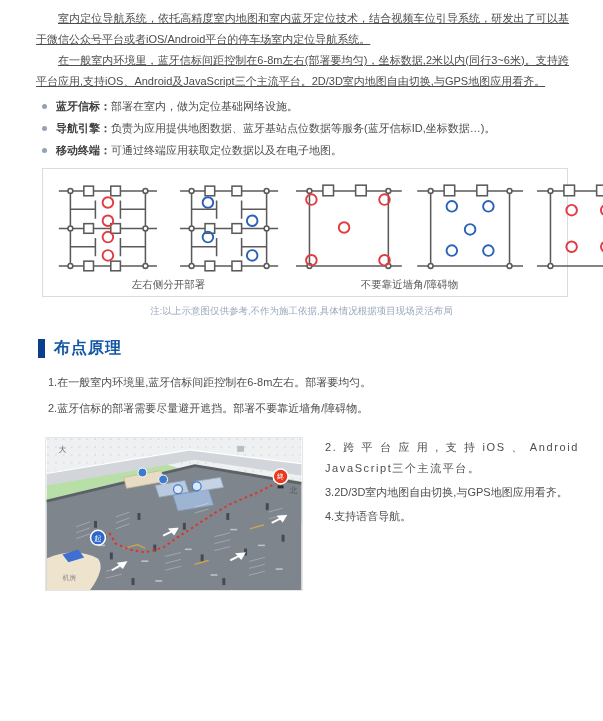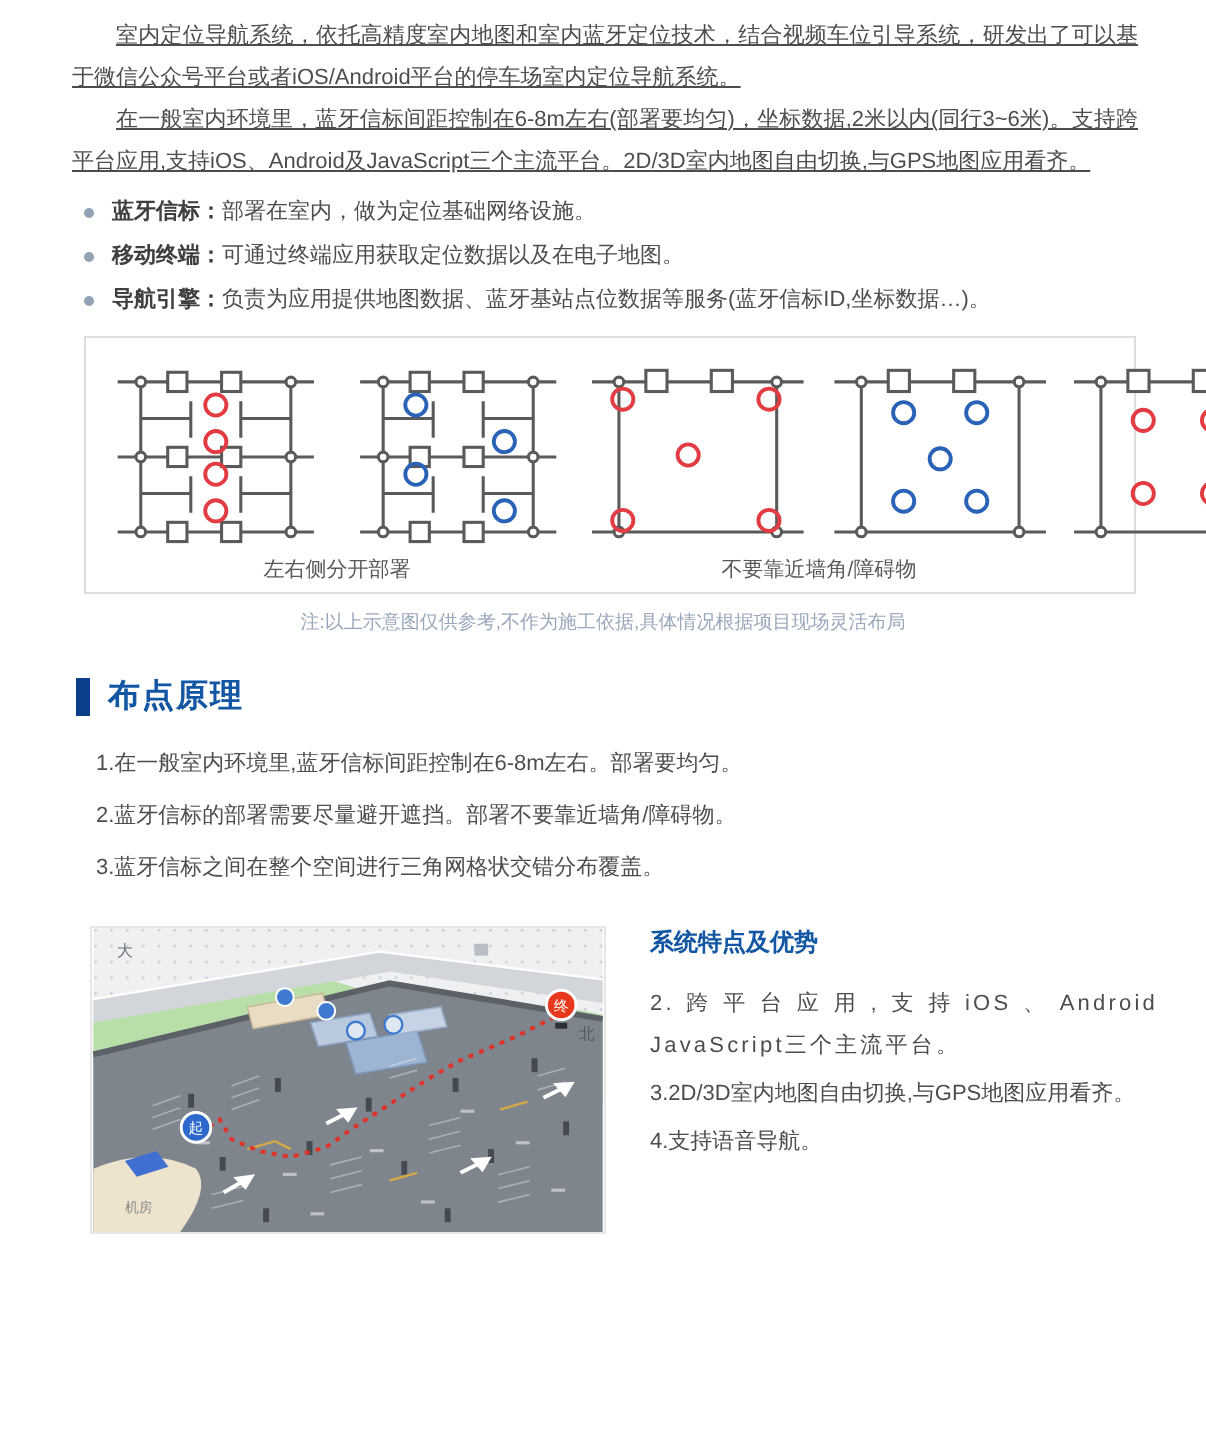--- a/index.html
+++ b/index.html
@@ -49,25 +49,25 @@
     <p>在一般室内环境里，蓝牙信标间距控制在6-8m左右(部署要均匀)，坐标数据,2米以内(同行3~6米)。支持跨平台应用,支持iOS、Android及JavaScript三个主流平台。2D/3D室内地图自由切换,与GPS地图应用看齐。</p>
   </div>
 
   <div class="bullets">
     <div class="bullet-item">
       <span class="bullet-dot"></span>
       <span><span class="bullet-label">蓝牙信标：</span><span>部署在室内，做为定位基础网络设施。</span></span>
     </div>
     <div class="bullet-item">
       <span class="bullet-dot"></span>
-      <span><span class="bullet-label">移动终端：</span><span>可通过终端应用获取定位数据以及在电子地图。</span></span>
+      <span><span class="bullet-label">导航引擎：</span><span>负责为应用提供地图数据、蓝牙基站点位数据等服务(蓝牙信标ID,坐标数据…)。</span></span>
     </div>
     <div class="bullet-item">
       <span class="bullet-dot"></span>
-      <span><span class="bullet-label">导航引擎：</span><span>负责为应用提供地图数据、蓝牙基站点位数据等服务(蓝牙信标ID,坐标数据…)。</span></span>
+      <span><span class="bullet-label">移动终端：</span><span>可通过终端应用获取定位数据以及在电子地图。</span></span>
     </div>
   </div>
 
   <div class="diagram-box">
     <div class="diagram-grid">
 
       <div class="diagram-cell">
         <svg width="227" height="97" viewBox="0 0 236 100">
           <g stroke="#5a5a5a" stroke-width="1.6" fill="none">
             <g>
@@ -268,21 +268,20 @@
   <div class="diagram-note">注:以上示意图仅供参考,不作为施工依据,具体情况根据项目现场灵活布局</div>
 
   <div class="section-header">
     <span class="section-bar"></span>
     <span class="section-title">布点原理</span>
   </div>
 
   <ul class="principle-list">
     <li>1.在一般室内环境里,蓝牙信标间距控制在6-8m左右。部署要均匀。</li>
     <li>2.蓝牙信标的部署需要尽量避开遮挡。部署不要靠近墙角/障碍物。</li>
-    <li>3.蓝牙信标之间在整个空间进行三角网格状交错分布覆盖。</li>
   </ul>
 
   <div class="bottom">
     <div class="map-wrap">
       <svg width="256" height="152" viewBox="0 0 258 154">
         <defs>
           <pattern id="griddots" width="8" height="8" patternUnits="userSpaceOnUse">
             <circle cx="1.2" cy="1.2" r="0.7" fill="#c9cdd3"></circle>
           </pattern>
         </defs>
@@ -380,20 +379,19 @@
           <text x="237" y="42" font-size="7.5" fill="#ffffff" text-anchor="middle">终</text>
           <rect x="234" y="48" width="6" height="3" fill="#2b2f35"></rect>
         </g>
 
         <text x="12" y="14" font-size="8" fill="#6b6f76">大</text>
         <text x="246" y="56" font-size="8" fill="#555a61">北</text>
       </svg>
     </div>
 
     <div class="features">
-      <div class="features-title">系统特点及优势</div>
       <div class="features-item spread">2.跨平台应用,支持iOS、Android JavaScript三个主流平台。</div>
       <div class="features-item">3.2D/3D室内地图自由切换,与GPS地图应用看齐。</div>
       <div class="features-item">4.支持语音导航。</div>
     </div>
   </div>
 
 </div>
 
 </body></html>

